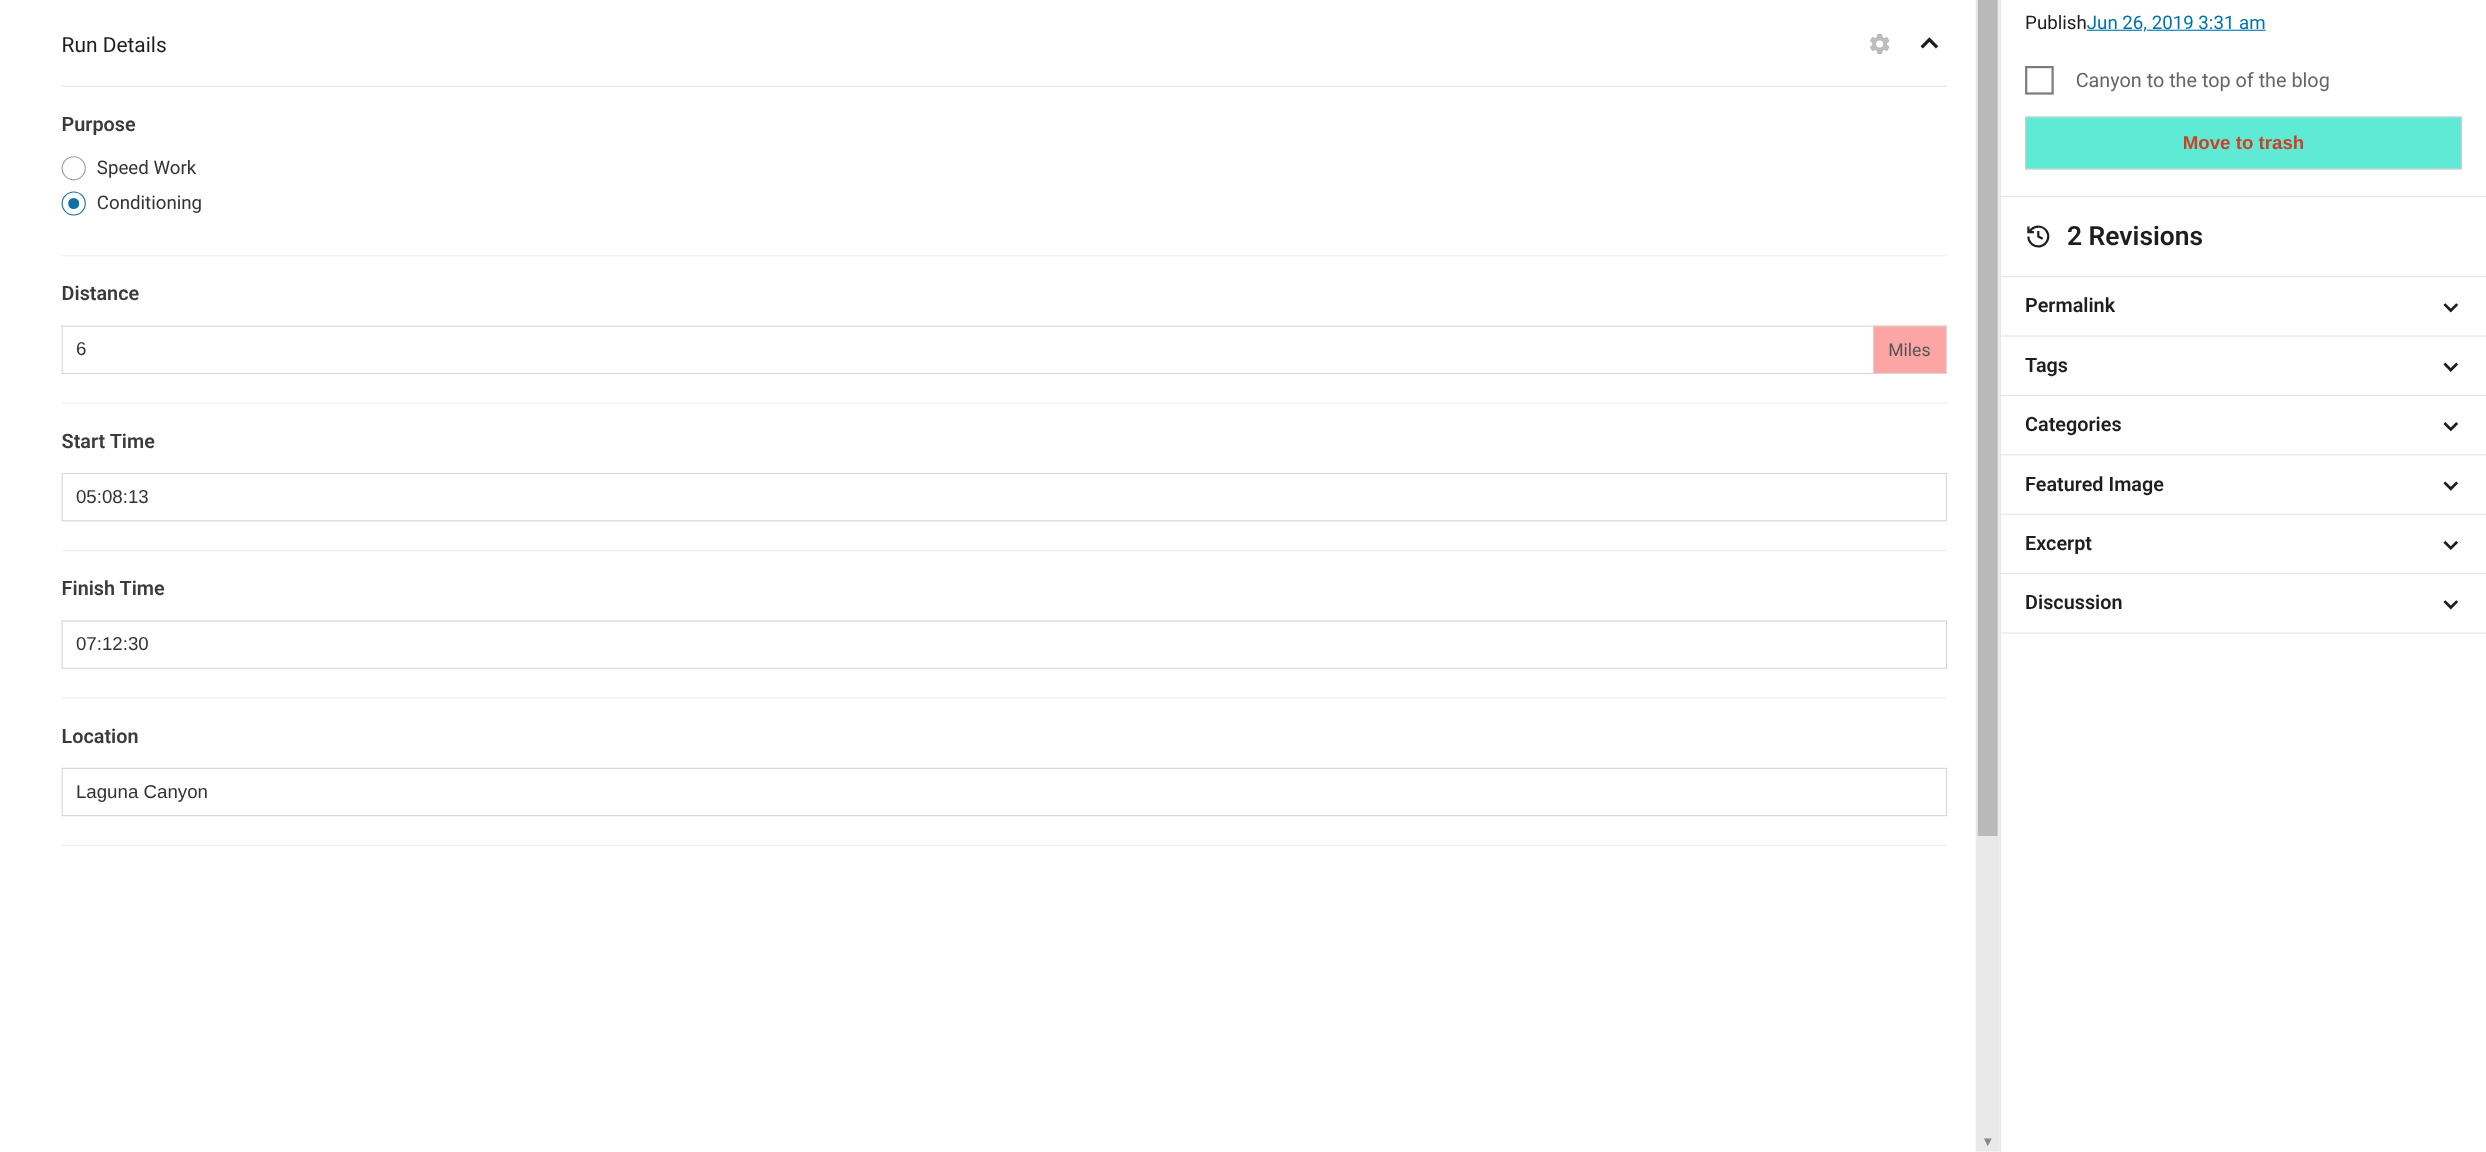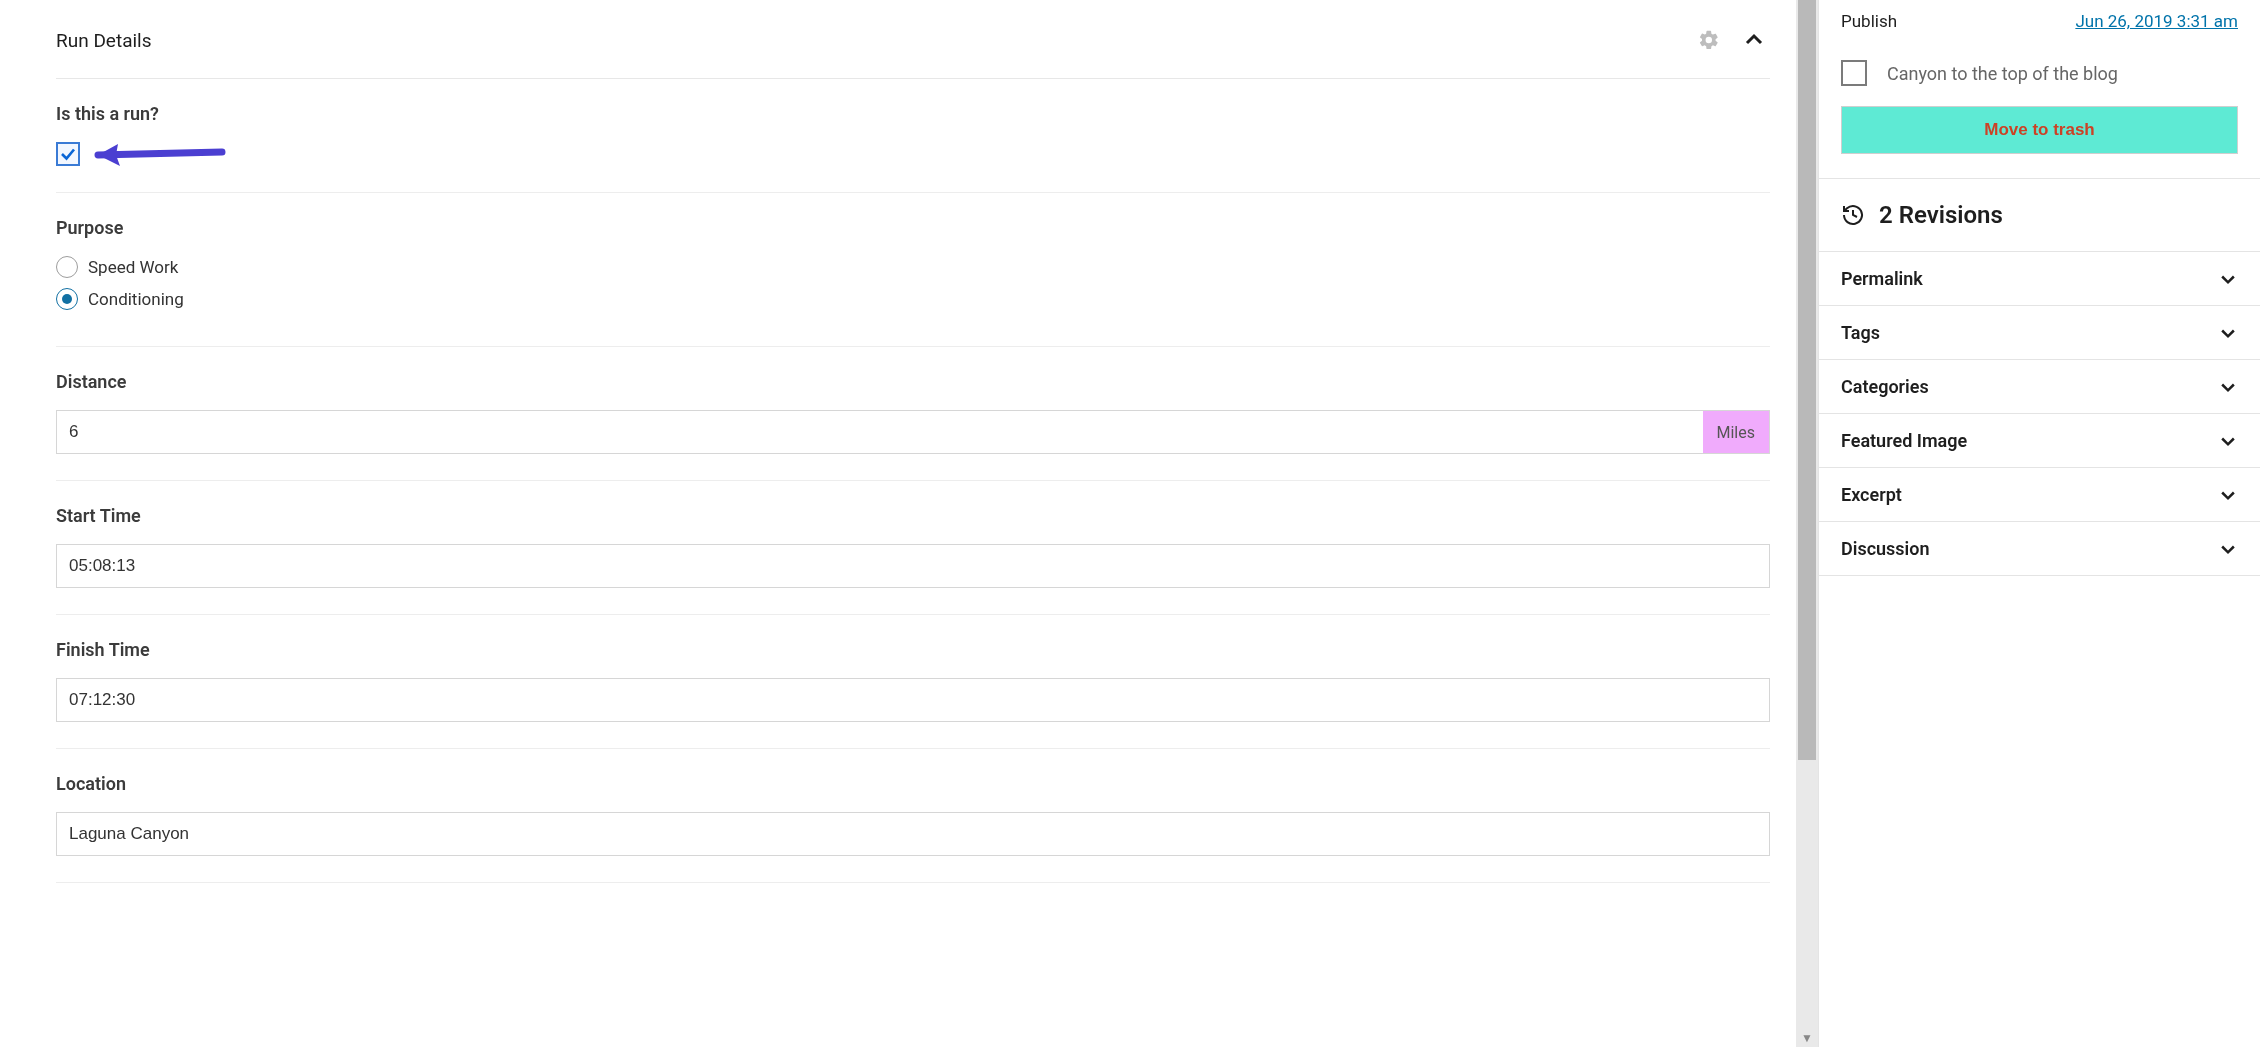--- a/index.html
+++ b/index.html
@@ -107,21 +107,21 @@
   .text-input {
     width: 100%;
     height: 44px;
     border: 1px solid #d6d6d6;
     padding: 0 12px;
     font-size: 17px;
     color: #333;
     outline: none;
   }
   .input-suffix {
-    background: #f0abfc;
+    background: #fca5a5;
     border: 1px solid #d6d6d6;
     border-left: none;
     padding: 0 14px;
     display: flex;
     align-items: center;
     font-size: 16px;
     color: #555;
   }
   .distance-input { flex: 1; border-right: none; }
 
@@ -149,21 +149,20 @@
   .sidebar {
     width: 442px;
     background: #fff;
     border-left: 1px solid #e4e4e4;
     display: flex;
     flex-direction: column;
   }
   .sidebar-row {
     display: flex;
     align-items: center;
-    justify-content: space-between;
     padding: 0 22px;
     min-height: 46px;
   }
   .publish-row { padding-top: 4px; padding-bottom: 8px; }
   .publish-label { font-size: 17px; color: #1e1e1e; }
   .publish-link {
     color: #0073aa;
     text-decoration: underline;
     font-size: 17px;
   }
@@ -224,36 +223,20 @@
           </svg>
       </button>
       <button class="collapse-btn">
         <svg width="24" height="24" viewBox="0 0 24 24" fill="none" stroke="#1e1e1e" stroke-width="3">
             <polyline points="5 15 12 8 19 15"></polyline>
           </svg>
       </button>
     </div>
   </div>
 
-  <div class="field-group">
-    <div class="field-label">Is this a run?</div>
-    <div class="checkbox-row">
-      <span class="acf-checkbox">
-        <svg width="18" height="18" viewBox="0 0 24 24" fill="none" stroke="#0a66d6" stroke-width="3.5">
-            <polyline points="4 12 10 18 20 6"></polyline>
-          </svg>
-      </span>
-      <span class="arrow-annot">
-        <svg width="140" height="30" viewBox="0 0 140 30">
-          <path d="M6 15 L130 12" stroke="#4b3fd1" stroke-width="7" stroke-linecap="round" fill="none"></path>
-          <path d="M6 15 L26 4 L24 15 L28 26 Z" fill="#4b3fd1"></path>
-        </svg>
-      </span>
-    </div>
-  </div>
 
   <div class="field-group">
     <div class="field-label">Purpose</div>
     <div class="radio-row">
       <span class="radio-outer"></span>
       <span class="radio-label">Speed Work</span>
     </div>
     <div class="radio-row">
       <span class="radio-outer selected">
           <span class="radio-inner"></span>

